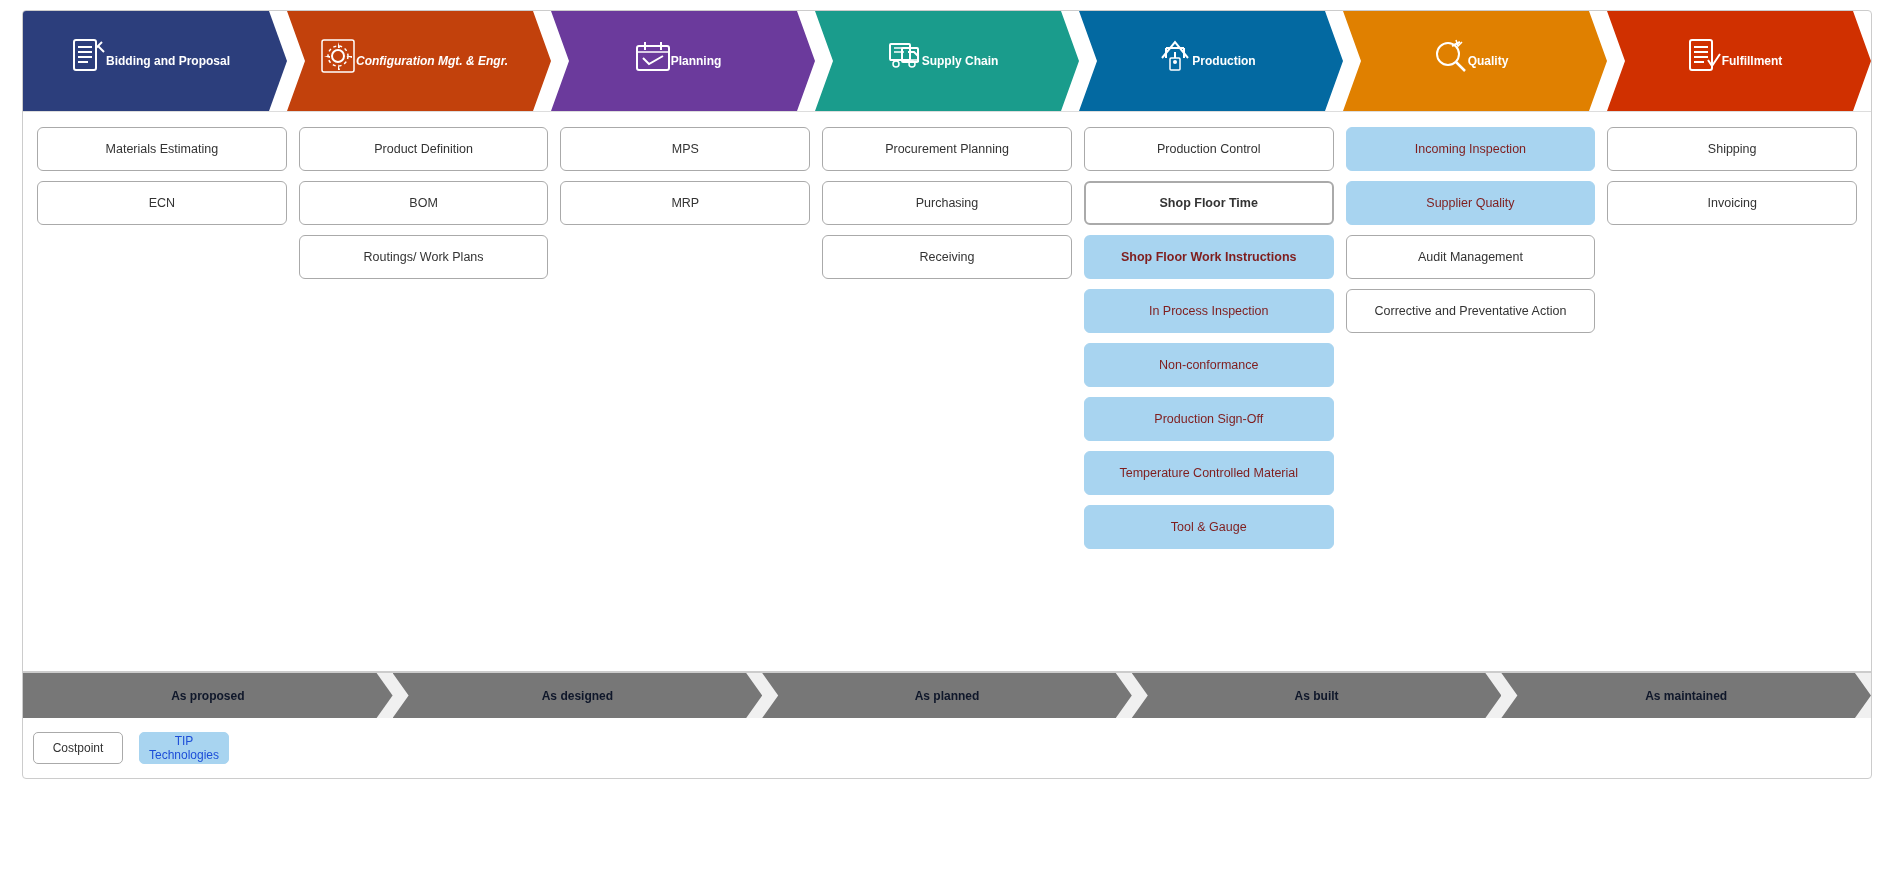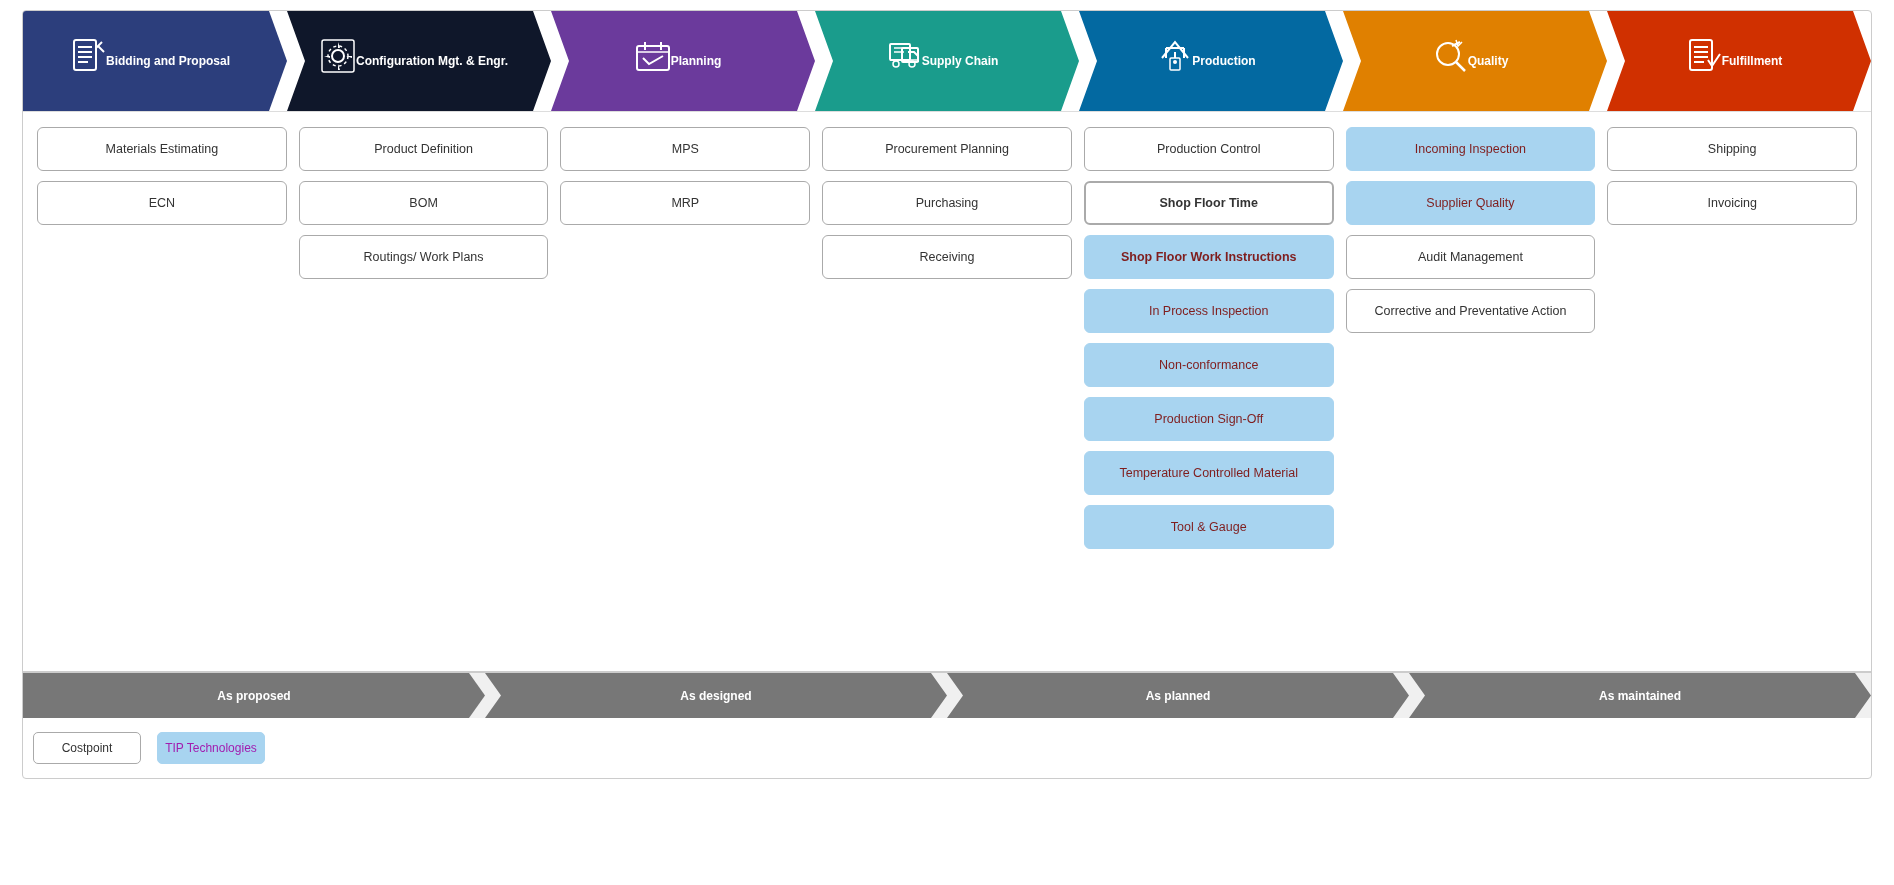--- a/index.html
+++ b/index.html
@@ -49,21 +49,21 @@
       line-height: 1;
     }
 
     .header-item .label {
       font-size: 12px;
       line-height: 1.2;
     }
 
     
     .col-bidding    { background: #2c3e7c; }
-    .col-config     { background: #0f172a; }
+    .col-config     { background: #c2410c; font-style: italic; }
     .col-planning   { background: #6b3a9c; }
     .col-supply     { background: #1a9c8c; }
     .col-production { background: #0369a1; }
     .col-quality    { background: #e08000; }
     .col-fulfillment{ background: #d03000; }
 
     
     .content-area {
       display: flex;
       width: 100%;
@@ -118,21 +118,21 @@
       background: #f0f0f0;
       border-top: 1px solid #ccc;
     }
 
     .bottom-item {
       flex: 1;
       display: flex;
       align-items: center;
       justify-content: center;
       background: #777;
-      color: #ffffff;
+      color: #0f172a;
       font-size: 12px;
       font-weight: 600;
       position: relative;
       clip-path: polygon(0 0, calc(100% - 16px) 0, 100% 50%, calc(100% - 16px) 100%, 0 100%, 16px 50%);
       text-align: right;
       padding: 6px 20px;
     }
 
     .bottom-item:first-child {
       clip-path: polygon(0 0, calc(100% - 16px) 0, 100% 50%, calc(100% - 16px) 100%, 0 100%);
@@ -147,40 +147,41 @@
     }
 
     .legend-item {
       display: flex;
       align-items: center;
       gap: 8px;
       font-size: 13px;
     }
 
     .legend-box {
-      width: 108px;
+      width: 90px;
       height: 32px;
       border-radius: 5px;
       display: flex;
       align-items: center;
       justify-content: center;
       font-size: 12px;
       font-weight: 500;
     }
 
     .legend-box.white {
       border: 1.5px solid #aaa;
       background: #fff;
       color: #333;
     }
 
     .legend-box.blue {
       background: #a8d4f0;
       border: 1.5px solid #a8d4f0;
-      color: #a21caf;
+      color: #1d4ed8;
+      text-align: center;
     }
 
     
     .divider {
       height: 1px;
       background: #ccc;
       width: 100%;
     }
   </style>
 </head>
@@ -310,20 +311,21 @@
         <div class="card">Invoicing</div>
       </div>
     </div>
 
   <div class="divider"></div>
 
   <div class="bottom-bar" id="bottom-bar">
       <div class="bottom-item">As proposed</div>
       <div class="bottom-item">As designed</div>
       <div class="bottom-item">As planned</div>
+      <div class="bottom-item">As built</div>
       <div class="bottom-item">As maintained</div>
     </div>
 
   <div class="legend" id="legend">
       <div class="legend-item">
         <div class="legend-box white">Costpoint</div>
       </div>
       <div class="legend-item">
         <div class="legend-box blue">TIP Technologies</div>
       </div>

